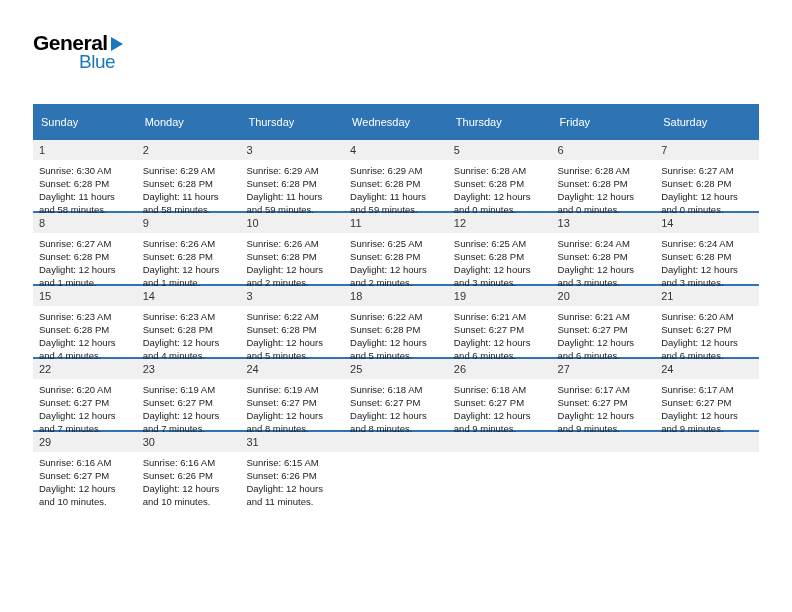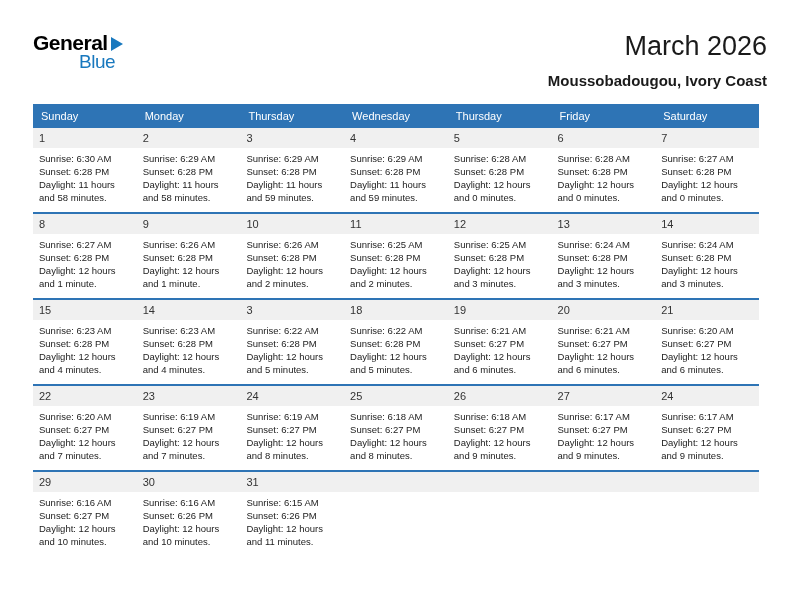--- a/index.html
+++ b/index.html
@@ -14,21 +14,21 @@
   body{font-family:"Liberation Sans",sans-serif;}
   .page{
     position:relative;
     width:792px;height:612px;
     background:#ffffff;
     margin:0 auto;
     overflow:hidden;
   }
   
   .top{
-    position:absolute;left:33px;right:25px;top:32px;
+    position:absolute;left:33px;right:33px;top:32px;
     display:flex;justify-content:space-between;align-items:flex-start;
   }
   .logo{line-height:1;}
   .logo-top{
     font-size:21px;font-weight:700;color:#000;
     display:flex;align-items:center;letter-spacing:-0.5px;
   }
   .tri{
     display:inline-block;width:0;height:0;margin-left:3px;margin-top:2px;
     border-top:7px solid transparent;
@@ -49,52 +49,48 @@
     margin-top:10px;
   }
   
   table.calendar{
     position:absolute;left:33px;top:104px;width:726px;
     border-collapse:collapse;table-layout:fixed;
   }
   table.calendar thead th{
     background:var(--header-bg);color:#fff;
     font-size:11px;font-weight:400;text-align:left;
-    height:24px;padding:0 0 0 8px;vertical-align:middle;
+    height:36px;padding:0 0 0 8px;vertical-align:middle;
   }
   tr.week td{vertical-align:top;padding:0;}
   tr.week.sep td{border-top:2px solid var(--sep);}
   .band{
     height:20px;background:var(--band);
     font-size:11px;color:#333;
     padding:4px 0 0 6px;
   }
   .cell-body{
-    height:64px;
+    height:51px;
     padding:4px 4px 0 6px;
     font-size:9.5px;line-height:13px;color:#222;
   }
   .cell-body .line{margin:0;}
 </style>
 </head>
 <body>
 
 <div class="page">
 
   <header class="top">
     <div class="logo">
       <div class="logo-top">
         <span>General</span>
         <span class="tri"></span>
       </div>
       <div class="logo-bottom">Blue</div>
-    </div>
-    <div class="titles">
-      <h1>March 2026</h1>
-      <h2>Moussobadougou, Ivory Coast</h2>
     </div>
   </header>
 
   <table class="calendar">
     <thead>
       <tr id="weekday-row">
           <th>Sunday</th>
           <th>Monday</th>
           <th>Thursday</th>
           <th>Wednesday</th>

